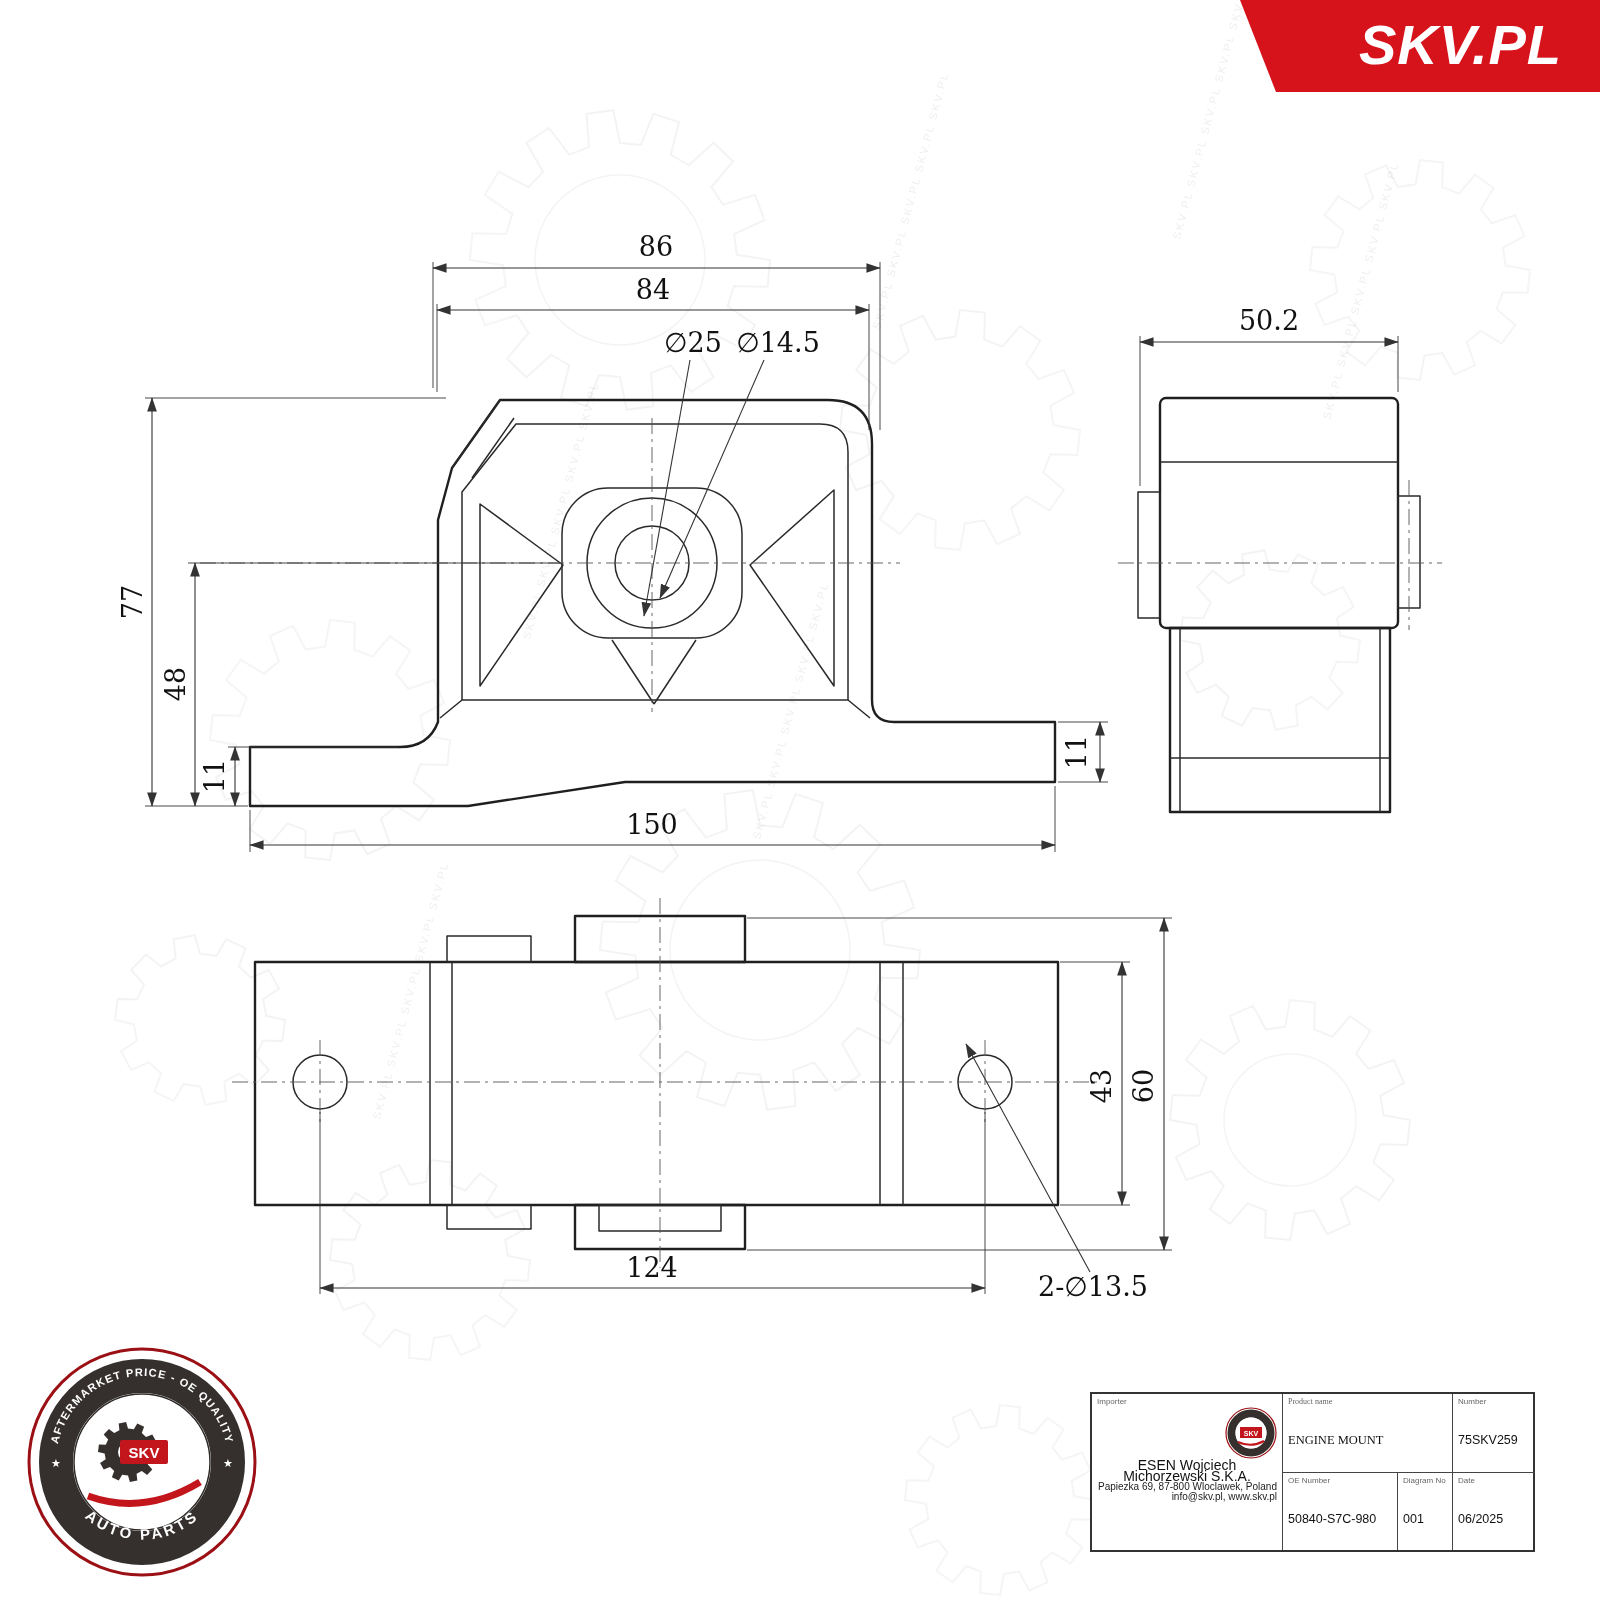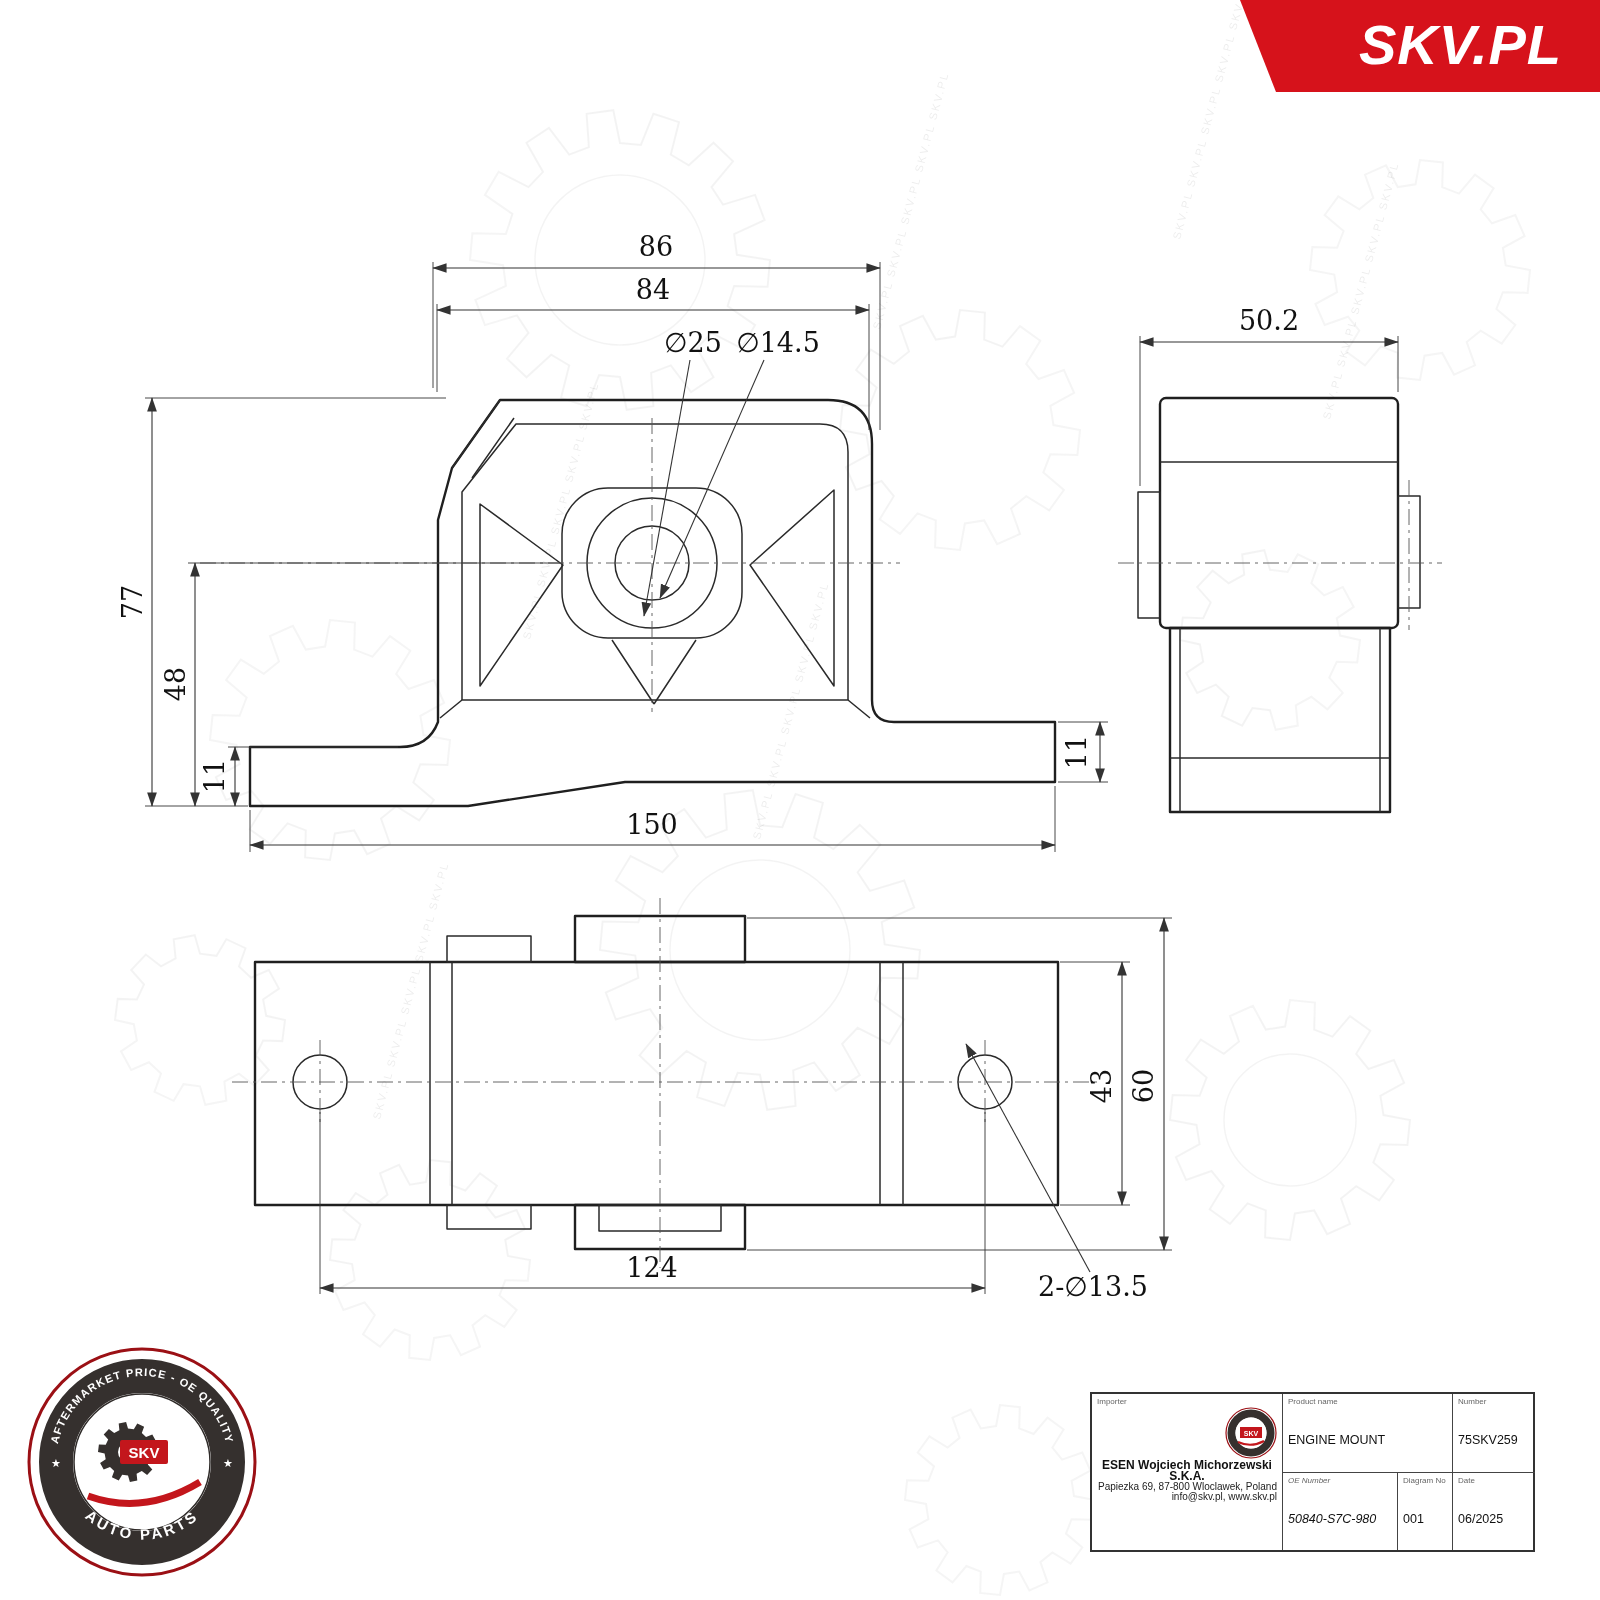--- a/index.html
+++ b/index.html
@@ -16,21 +16,21 @@
   .bannertext{font-family:"Liberation Sans",sans-serif;font-weight:bold;font-style:italic;font-size:56px;fill:#fff;letter-spacing:1px;}
   
   .tblock{position:absolute;left:1090px;top:1392px;width:445px;height:160px;border:2px solid #333;box-sizing:border-box;display:grid;grid-template-columns:190px 115px 55px 83px;grid-template-rows:78px 78px;background:#fff;}
   .tcell{border-left:1px solid #444;border-top:1px solid #444;position:relative;box-sizing:border-box;padding:3px 5px;overflow:hidden;}
   .tcell.first-col{border-left:none;}
   .tcell.first-row{border-top:none;}
   .tlabel{font-size:8px;color:#666;display:block;line-height:10px;}
   .tvalue{font-size:12.5px;color:#111;margin-top:26px;line-height:14px;}
   .importer-cell{grid-row:1/3;grid-column:1;display:flex;flex-direction:column;align-items:flex-end;}
   .importer-cell .tlabel{align-self:flex-start;}
-  .imp-name{font-size:12px;font-weight:bold;color:#111;text-align:center;line-height:11px;margin-top:1px;}
+  .imp-name{font-size:14px;font-weight:normal;color:#111;text-align:center;line-height:11px;margin-top:1px;}
   .imp-line{font-size:10px;color:#222;text-align:center;line-height:10px;}
 </style>
 </head>
 <body>
 
 <div id="stage">
 
 <svg width="1600" height="1600" viewBox="0 0 1600 1600">
   <defs>
     <marker id="arr" viewBox="0 0 10 10" refX="9.5" refY="5" markerWidth="13" markerHeight="13" orient="auto-start-reverse">
@@ -239,31 +239,31 @@
       <circle r="15.5" fill="#fff"></circle>
       <rect x="-11" y="-6" width="22" height="11" fill="#c3161c"></rect>
       <text y="2.5" font-size="7" font-weight="bold" fill="#fff" text-anchor="middle">SKV</text>
       <path d="M -13,9 Q 0,15 13,8" stroke="#c3161c" stroke-width="2" fill="none"></path>
     </svg>
     <div class="imp-name">ESEN Wojciech Michorzewski S.K.A.</div>
     <div class="imp-line">Papiezka 69, 87-800 Wloclawek, Poland</div>
     <div class="imp-line">info@skv.pl, www.skv.pl</div>
   </div>
 
-  <div class="tcell first-row" style="grid-column:2/4;grid-row:1;">
+  <div class="tcell first-row" style="grid-column:2/4;grid-row:1;font-family:Liberation Serif, serif;">
     <span class="tlabel">Product name</span>
     <div class="tvalue">ENGINE MOUNT</div>
   </div>
 
   <div class="tcell first-row" style="grid-column:4;grid-row:1;">
     <span class="tlabel">Number</span>
     <div class="tvalue">75SKV259</div>
   </div>
 
-  <div class="tcell" style="grid-column:2;grid-row:2;font-style:italic;">
+  <div class="tcell" style="grid-column:2;grid-row:2;">
     <span class="tlabel">OE Number</span>
     <div class="tvalue">50840-S7C-980</div>
   </div>
 
   <div class="tcell" style="grid-column:3;grid-row:2;">
     <span class="tlabel">Diagram No</span>
     <div class="tvalue">001</div>
   </div>
 
   <div class="tcell" style="grid-column:4;grid-row:2;">

